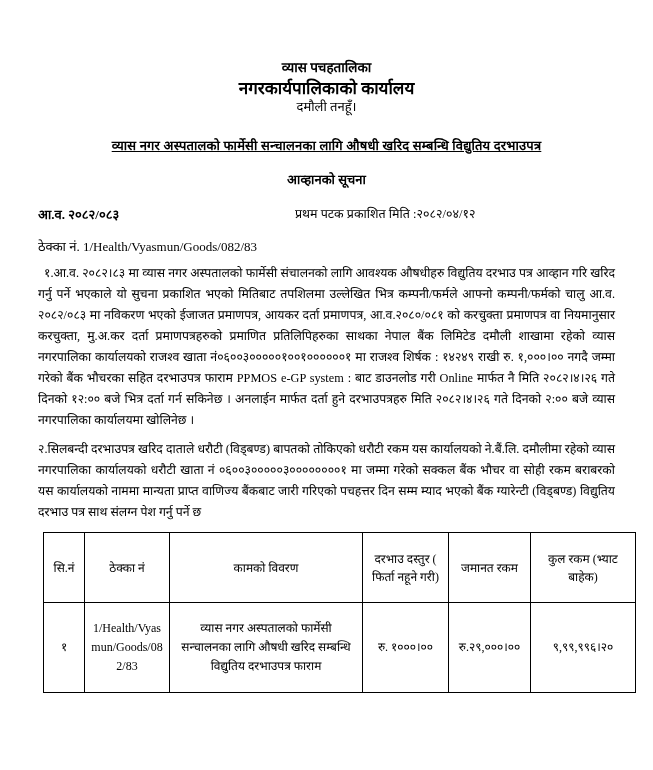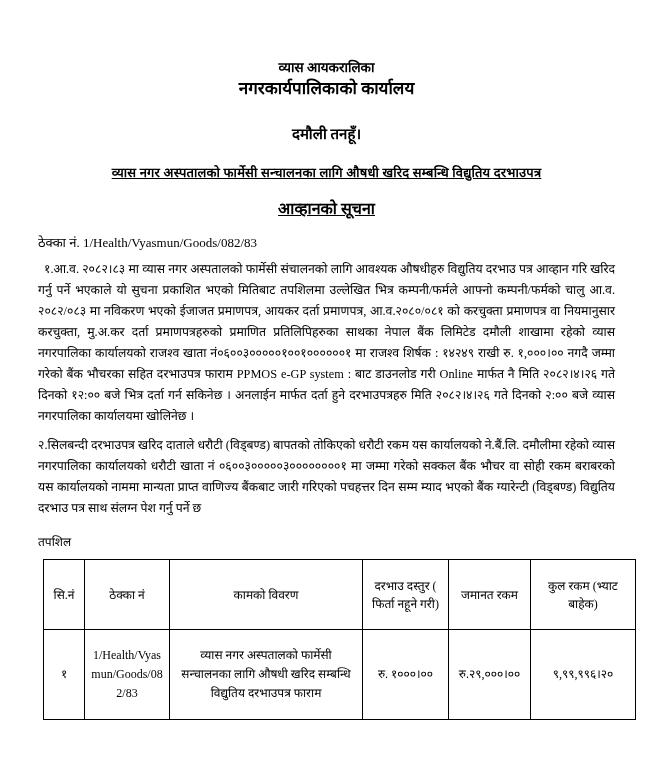--- a/index.html
+++ b/index.html
@@ -12,30 +12,30 @@
   }
   .page {
     width: 653px; height: 770px;
     padding: 58px 38px 0 38px;
     position: relative;
     background: #ffffff;
   }
   .letterhead { text-align: center; }
   .org    { font-size: 13.5px; font-weight: bold; line-height: 20px; }
   .office { font-size: 17px; font-weight: bold; line-height: 21px; }
-  .addr   { font-size: 15px; font-weight: bold; line-height: 16px; margin-top: 27px; }
+  .addr   { font-size: 13px; font-weight: normal; line-height: 16px; }
 
   .title-wrap { text-align: center; margin-top: 21px; }
   .doc-title {
     font-size: 13px; font-weight: bold;
     text-decoration: underline;
     letter-spacing: 0.2px;
   }
   .subtitle-wrap { text-align: center; margin-top: 16px; }
-  .doc-subtitle { font-size: 16px; font-weight: bold; text-decoration: underline; }
+  .doc-subtitle { font-size: 13px; font-weight: bold; }
 
   .meta-row { margin-top: 17px; position: relative; height: 18px; font-size: 13px; }
   .fy { font-weight: bold; }
   .pub { position: absolute; left: 257px; top: 0; font-weight: normal; font-size: 12.5px; }
 
   .contract-row { margin-top: 14px; font-size: 13px; }
   .contract-label { font-weight: normal; }
   .contract-no { font-weight: normal; }
 
   .para {
@@ -68,44 +68,47 @@
   table.detail td { height: 90px; line-height: 19px; }
   td.tender-no { font-size: 14.5px; line-height: 22px; word-break: break-all; }
   td.sn { font-size: 12.5px; }
 </style>
 </head>
 <body>
 
 <div class="page">
 
   <div class="letterhead">
-    <div class="org">व्यास आयकरालिका</div>
+    <div class="org">व्यास पचहतालिका</div>
     <div class="office">नगरकार्यपालिकाको कार्यालय</div>
     <div class="addr">दमौली तनहूँ।</div>
   </div>
 
   <div class="title-wrap">
     <span class="doc-title">व्यास नगर अस्पतालको फार्मेसी सन्चालनका लागि औषधी खरिद सम्बन्धि विद्युतिय दरभाउपत्र</span>
   </div>
 
   <div class="subtitle-wrap">
     <span class="doc-subtitle">आव्हानको सूचना</span>
   </div>
 
+  <div class="meta-row">
+    <span class="fy">आ.व. २०८२/०८३</span>
+    <span class="pub">प्रथम पटक प्रकाशित मिति :२०८२/०४/१२</span>
+  </div>
 
   <div class="contract-row">
     <span class="contract-label">ठेक्का नं.</span><span class="contract-no"> 1/Health/Vyasmun/Goods/082/83</span>
   </div>
 
   <p class="para first">१.आ.व. २०८२।८३ मा व्यास नगर अस्पतालको फार्मेसी संचालनको लागि आवश्यक औषधीहरु विद्युतिय दरभाउ पत्र आव्हान गरि खरिद गर्नु पर्ने भएकाले यो सुचना प्रकाशित भएको मितिबाट तपशिलमा उल्लेखित भित्र कम्पनी/फर्मले आफ्नो कम्पनी/फर्मको चालु आ.व. २०८२/०८३ मा नविकरण भएको ईजाजत प्रमाणपत्र, आयकर दर्ता प्रमाणपत्र, आ.व.२०८०/०८१ को करचुक्ता प्रमाणपत्र वा नियमानुसार करचुक्ता, मु.अ.कर दर्ता प्रमाणपत्रहरुको प्रमाणित प्रतिलिपिहरुका साथका नेपाल बैंक लिमिटेड दमौली शाखामा रहेको व्यास नगरपालिका कार्यालयको राजश्व खाता नं०६००३०००००१००१००००००१ मा राजश्व शिर्षक : १४२४९ राखी रु. १,०००।०० नगदै जम्मा गरेको बैंक भौचरका सहित दरभाउपत्र फाराम PPMOS e-GP system : बाट डाउनलोड गरी Online मार्फत नै मिति २०८२।४।२६ गते दिनको १२:०० बजे भित्र दर्ता गर्न सकिनेछ । अनलाईन मार्फत दर्ता हुने दरभाउपत्रहरु मिति २०८२।४।२६ गते दिनको २:०० बजे व्यास नगरपालिका कार्यालयमा खोलिनेछ ।</p>
 
   <p class="para">२.सिलबन्दी दरभाउपत्र खरिद दाताले धरौटी (विड्बण्ड) बापतको तोकिएको धरौटी रकम यस कार्यालयको ने.बैं.लि. दमौलीमा रहेको व्यास नगरपालिका कार्यालयको धरौटी खाता नं ०६००३०००००३००००००००१ मा जम्मा गरेको सक्कल बैंक भौचर वा सोही रकम बराबरको यस कार्यालयको नाममा मान्यता प्राप्त वाणिज्य बैंकबाट जारी गरिएको पचहत्तर दिन सम्म म्याद भएको बैंक ग्यारेन्टी (विड्बण्ड) विद्युतिय दरभाउ पत्र साथ संलग्न पेश गर्नु पर्ने छ</p>
 
 
-  <div class="tapasil">तपशिल</div>
 
   <table class="detail">
     <colgroup>
       <col style="width:41px">
       <col style="width:85px">
       <col style="width:193px">
       <col style="width:86px">
       <col style="width:82px">
       <col style="width:105px">
     </colgroup>

